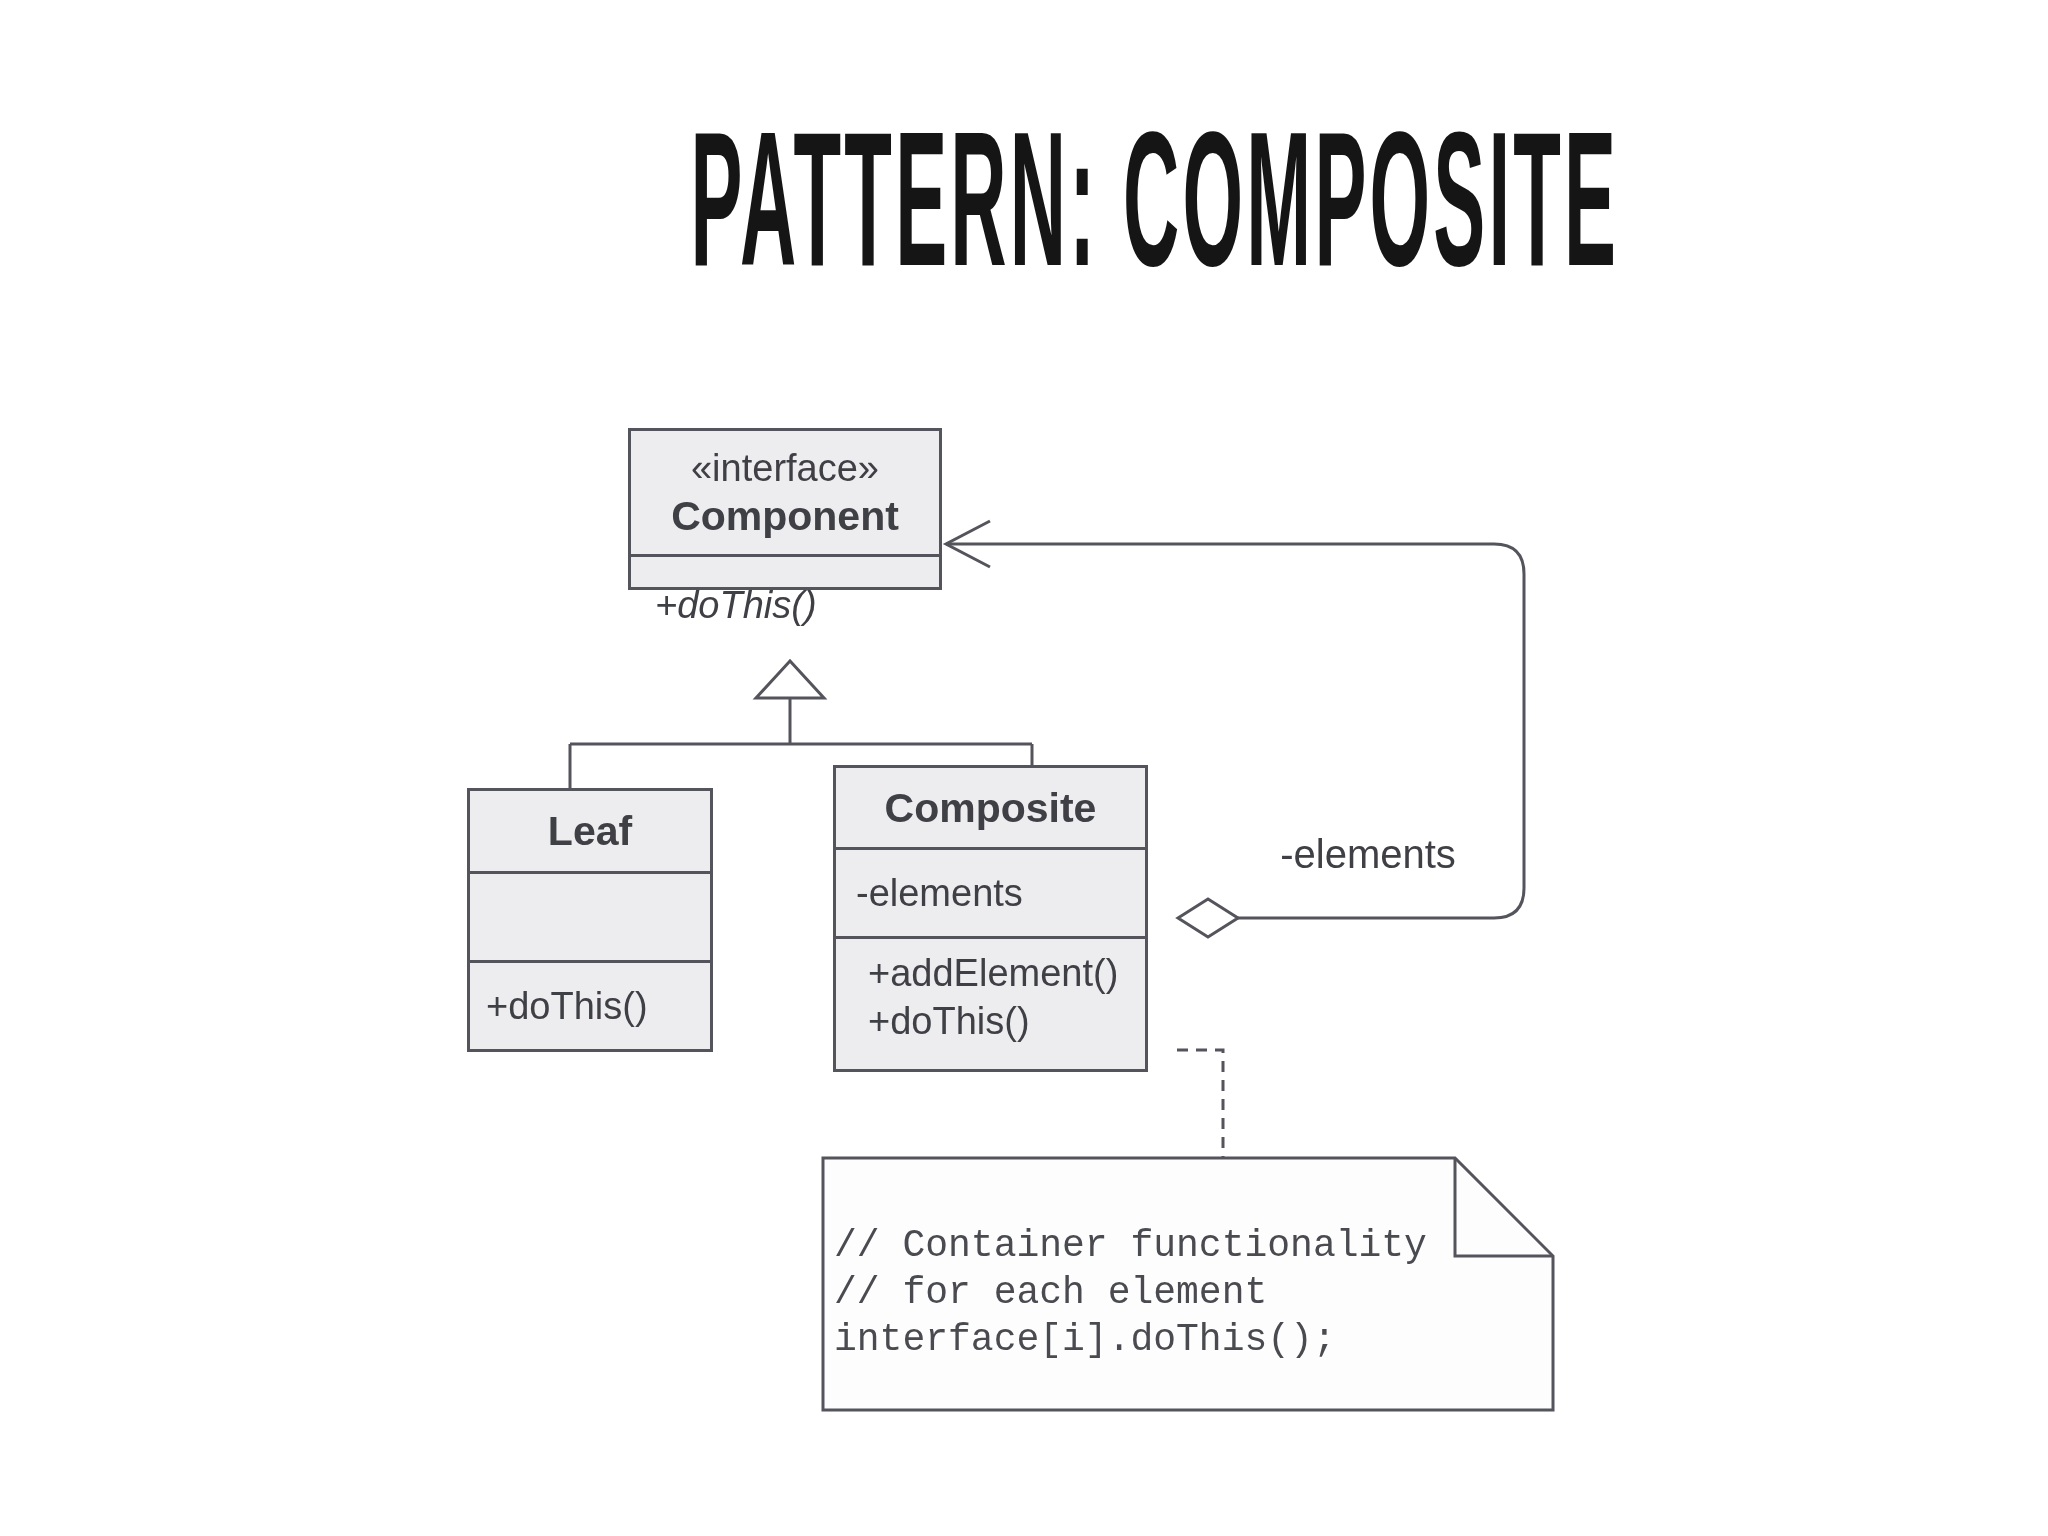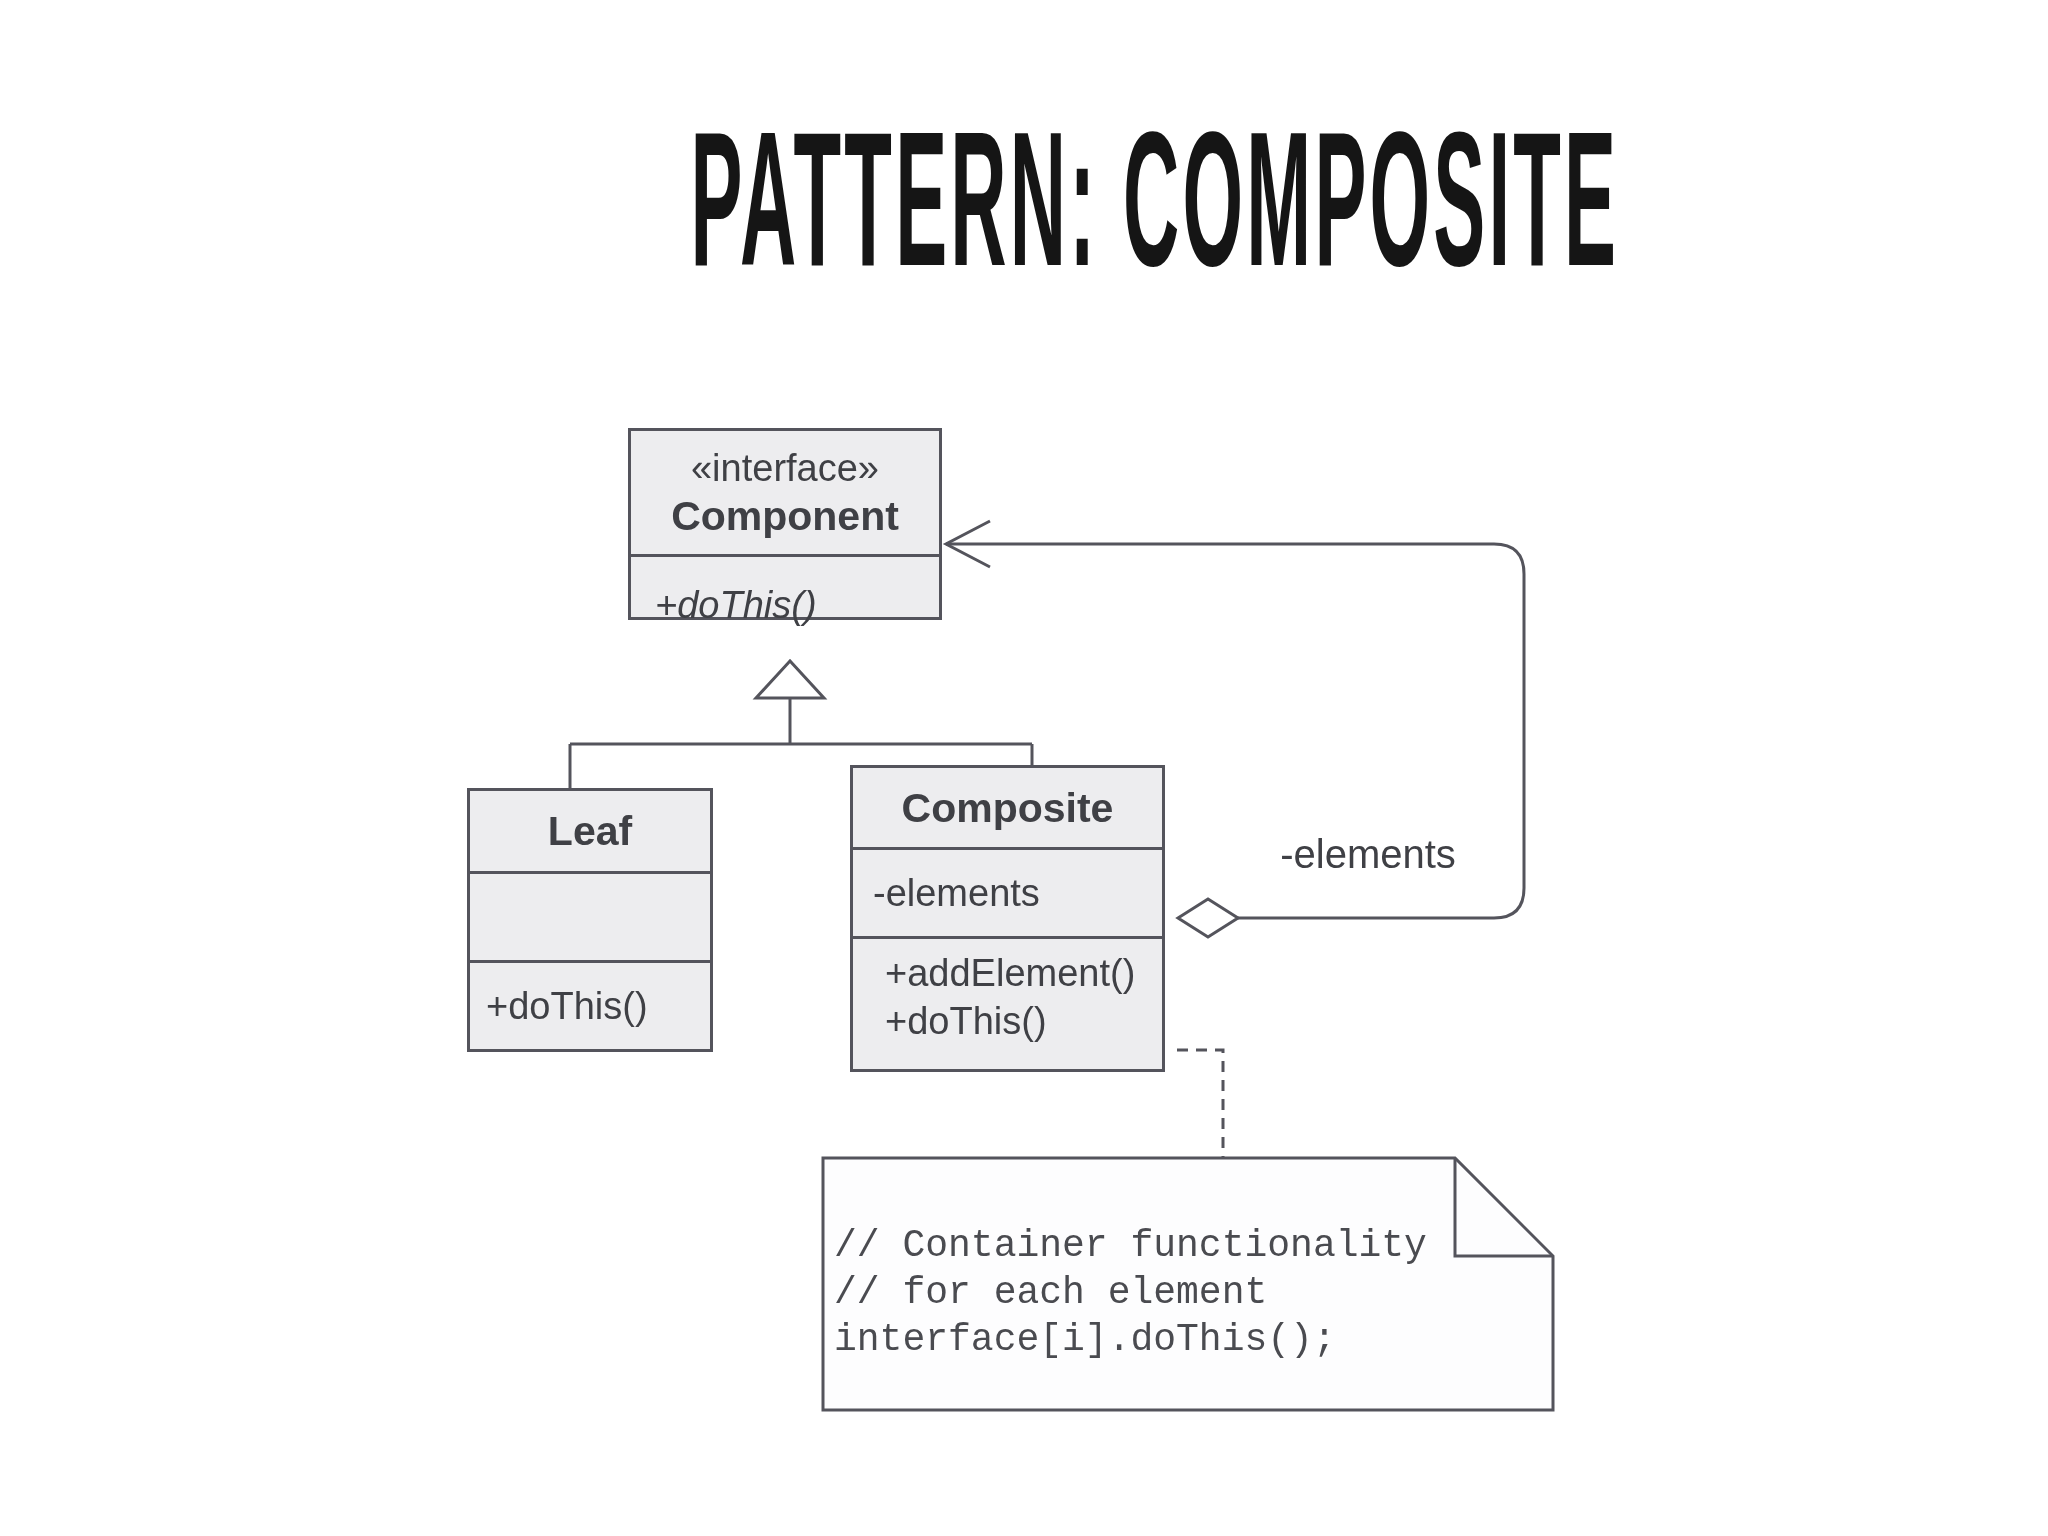--- a/index.html
+++ b/index.html
@@ -80,32 +80,32 @@
   .member {
     font-size: 38px;
     line-height: 48px;
     white-space: nowrap;
   }
   .italic .member {
     font-style: italic;
   }
 
   
-  .box-component { left: 628px; top: 428px; width: 314px; height: 192px; }
+  .box-component { left: 628px; top: 428px; width: 314px; height: 162px; }
   .box-component .uml-header { height: 123px; }
   .box-component .uml-body   { height: 98px; display: flex; align-items: center; padding-left: 24px; }
 
   
   .box-leaf { left: 467px; top: 788px; width: 246px; height: 264px; }
   .box-leaf .uml-header { height: 80px; }
   .box-leaf .uml-attrs  { height: 89px; }
   .box-leaf .uml-body   { height: 89px; display: flex; align-items: center; padding-left: 16px; }
 
   
-  .box-composite { left: 850px; top: 765px; width: 315px; height: 307px; }
+  .box-composite { left: 833px; top: 765px; width: 315px; height: 307px; }
   .box-composite .uml-header { height: 79px; }
   .box-composite .uml-attrs  { height: 89px; display: flex; align-items: center; padding-left: 20px; }
   .box-composite .uml-body   { height: 127px; padding-top: 10px; }
   .box-composite .uml-body .member { display: block; padding-left: 32px; }
 
   
   .assoc-label {
     position: absolute;
     z-index: 2;
     left: 1258px;

